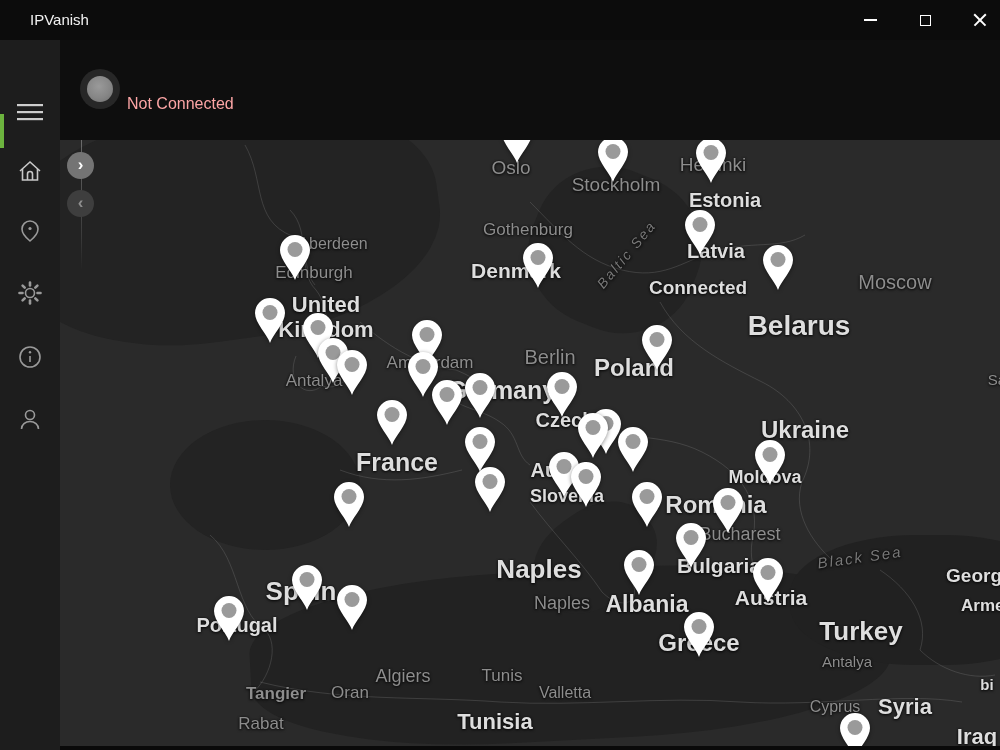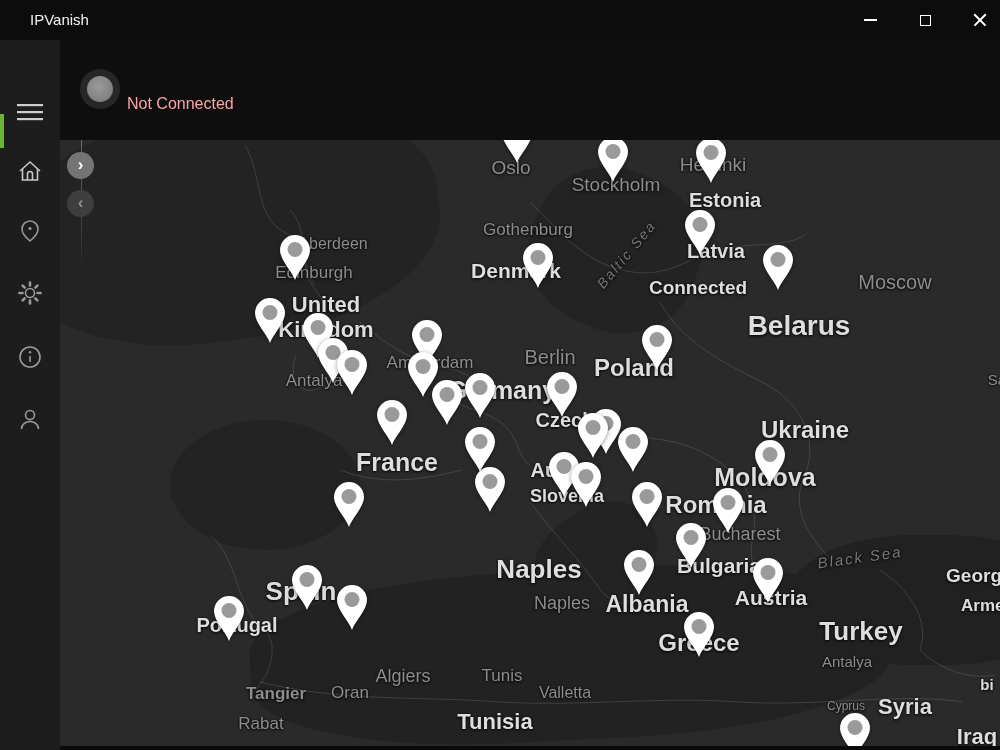--- a/index.html
+++ b/index.html
@@ -172,21 +172,21 @@
     <div class="maplabel city" style="left: 254px; top: 133px; font-size: 17px;">Edinburgh</div>
     <div class="maplabel country" style="left: 266px; top: 178px; font-size: 22px;">United
 Kingdom</div>
     <div class="maplabel city" style="left: 254px; top: 241px; font-size: 17px;">Antalya</div>
     <div class="maplabel city" style="left: 370px; top: 223px; font-size: 17px;">Amsterdam</div>
     <div class="maplabel country" style="left: 442px; top: 250px; font-size: 25px;">Germany</div>
     <div class="maplabel city" style="left: 490px; top: 217px; font-size: 20px;">Berlin</div>
     <div class="maplabel country" style="left: 574px; top: 228px; font-size: 24px;">Poland</div>
     <div class="maplabel country" style="left: 505px; top: 280px; font-size: 20px;">Czech</div>
     <div class="maplabel country" style="left: 745px; top: 290px; font-size: 24px;">Ukraine</div>
-    <div class="maplabel country" style="left: 705px; top: 337px; font-size: 25px;">Moldova</div>
+    <div class="maplabel country" style="left: 705px; top: 337px; font-size: 18px;">Moldova</div>
     <div class="maplabel country" style="left: 337px; top: 322px; font-size: 25px;">France</div>
     <div class="maplabel country" style="left: 505px; top: 330px; font-size: 20px;">Austria</div>
     <div class="maplabel country" style="left: 507px; top: 356px; font-size: 18px;">Slovenia</div>
     <div class="maplabel country" style="left: 656px; top: 365px; font-size: 24px;">Romania</div>
     <div class="maplabel city" style="left: 680px; top: 394px; font-size: 18px;">Bucharest</div>
     <div class="maplabel country" style="left: 479px; top: 430px; font-size: 26px;">Naples</div>
     <div class="maplabel city" style="left: 502px; top: 463px; font-size: 18px;">Naples</div>
     <div class="maplabel country" style="left: 587px; top: 465px; font-size: 23px;">Albania</div>
     <div class="maplabel country" style="left: 659px; top: 426px; font-size: 21px;">Bulgaria</div>
     <div class="maplabel country" style="left: 711px; top: 458px; font-size: 21px;">Austria</div>
@@ -196,21 +196,21 @@
     <div class="maplabel country" style="left: 177px; top: 485px; font-size: 20px;">Portugal</div>
     <div class="maplabel city" style="left: 216px; top: 554px; font-size: 17px; font-weight: bold;">Tangier</div>
     <div class="maplabel city" style="left: 290px; top: 553px; font-size: 17px;">Oran</div>
     <div class="maplabel city" style="left: 343px; top: 536px; font-size: 18px;">Algiers</div>
     <div class="maplabel city" style="left: 442px; top: 536px; font-size: 17px;">Tunis</div>
     <div class="maplabel city" style="left: 505px; top: 553px; font-size: 16px;">Valletta</div>
     <div class="maplabel country" style="left: 435px; top: 582px; font-size: 22px;">Tunisia</div>
     <div class="maplabel city" style="left: 201px; top: 584px; font-size: 17px;">Rabat</div>
     <div class="maplabel country" style="left: 217px; top: 615px; font-size: 20px;">Morocco</div>
     <div class="maplabel city" style="left: 787px; top: 522px; font-size: 15px;">Antalya</div>
-    <div class="maplabel city" style="left: 775px; top: 567px; font-size: 12px; margin-left: 11px;">Cyprus</div>
+    <div class="maplabel city" style="left: 775px; top: 567px; font-size: 16px;">Cyprus</div>
     <div class="maplabel country" style="left: 845px; top: 567px; font-size: 22px;">Syria</div>
     <div class="maplabel country" style="left: 917px; top: 597px; font-size: 22px;">Iraq</div>
     <div class="maplabel country" style="left: 922px; top: 436px; font-size: 19px;">Georgia</div>
     <div class="maplabel country" style="left: 935px; top: 466px; font-size: 17px;">Armenia</div>
     <div class="maplabel city" style="left: 937px; top: 240px; font-size: 15px;">Sa</div>
     <div class="maplabel country" style="left: 927px; top: 545px; font-size: 15px;">bi</div>
     <div class="maplabel sea-label" style="left: 567px; top: 115px; font-size: 14px; transform: translate(-50%, -50%) rotate(-50deg);">Baltic Sea</div>
     <div class="maplabel sea-label" style="left: 800px; top: 418px; font-size: 15px; transform: translate(-50%, -50%) rotate(-8deg);">Black Sea</div>
     <div class="pin" style="left: 439px; top: -23px;"><svg width="36" height="47" viewBox="0 0 36 47">
         <path d="M18 46 C15 37 3 26 3 16 A15 15 0 1 1 33 16 C33 26 21 37 18 46 Z" fill="#ffffff"></path>

